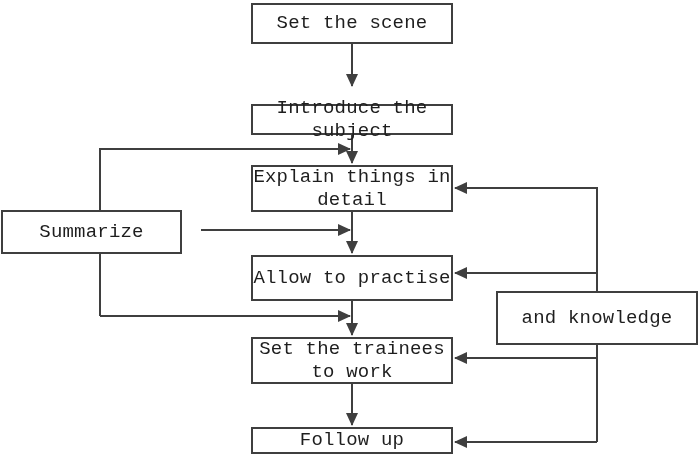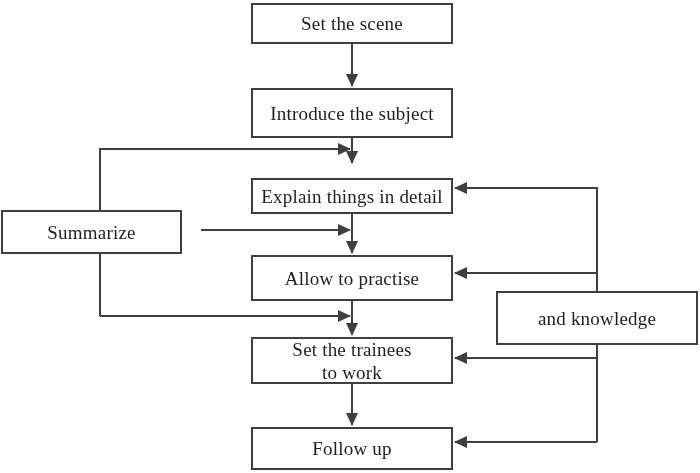--- a/index.html
+++ b/index.html
@@ -5,21 +5,21 @@
   html, body {
     margin: 0;
     padding: 0;
     background: #ffffff;
   }
   .canvas {
     position: relative;
     width: 700px;
     height: 473px;
     background: #ffffff;
-    font-family: Liberation Serif, serif;
+    font-family: Liberation Mono, monospace;
     overflow: hidden;
   }
   .connectors {
     position: absolute;
     left: 0;
     top: 0;
     width: 700px;
     height: 473px;
   }
   .node {
@@ -32,25 +32,25 @@
     align-items: center;
     justify-content: center;
     text-align: center;
     color: #1e1e1e;
     font-size: 19px;
     line-height: 23px;
     letter-spacing: 0.2px;
   }
   
   .n-set-the-scene        { left: 251px; top: 3px;   width: 202px; height: 41px; }
-  .n-introduce-subject    { left: 251px; top: 88px;  width: 202px; height: 50px; }
-  .n-explain-detail       { left: 251px; top: 178px; width: 202px; height: 36px; }
+  .n-introduce-subject    { left: 251px; top: 104px;  width: 202px; height: 31px; }
+  .n-explain-detail       { left: 251px; top: 165px; width: 202px; height: 47px; }
   .n-allow-practise       { left: 251px; top: 255px; width: 202px; height: 46px; align-items: center; }
   .n-set-trainees         { left: 251px; top: 337px; width: 202px; height: 47px; text-align: right; }
-  .n-follow-up            { left: 251px; top: 427px; width: 202px; height: 43px; }
+  .n-follow-up            { left: 251px; top: 427px; width: 202px; height: 27px; }
   .n-summarize            { left: 1px;   top: 210px; width: 181px; height: 44px; }
   .n-check-skills         { left: 496px; top: 291px; width: 202px; height: 54px; }
 </style>
 </head>
 <body>
 
 <div class="canvas">
 
   <svg class="connectors" viewBox="0 0 700 473" xmlns="http://www.w3.org/2000/svg">
     <defs>

